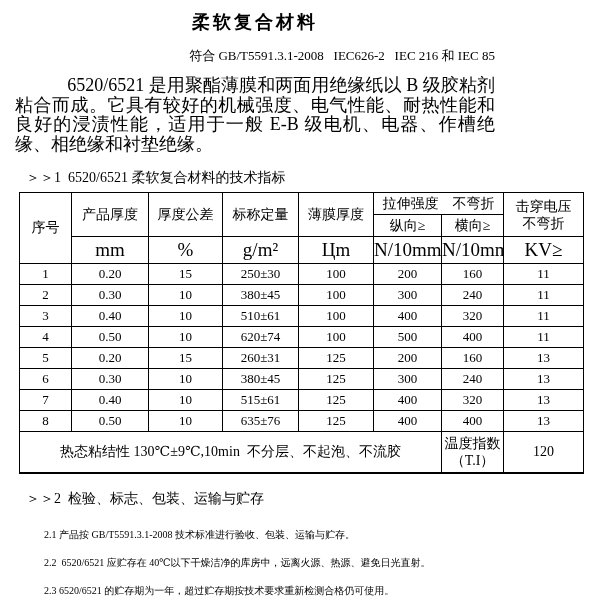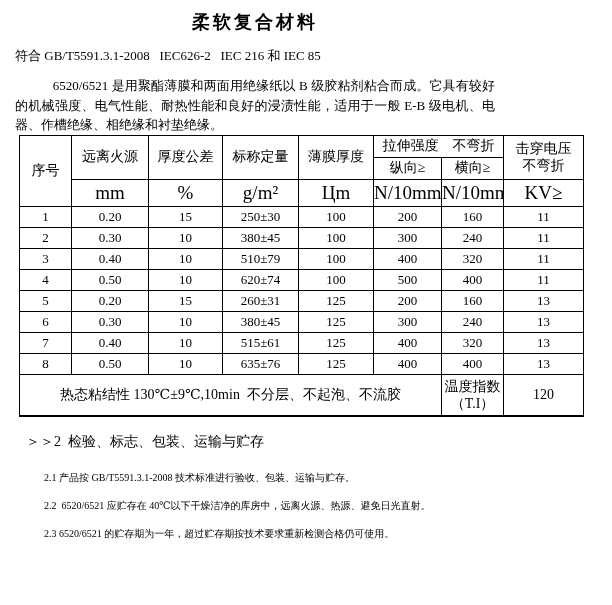--- a/index.html
+++ b/index.html
@@ -8,25 +8,25 @@
     font-family: "Liberation Serif", "DejaVu Serif", serif;
     color: #000;
   }
   .page { width: 510px; height: 605px; box-sizing: border-box; padding: 8px 15px 0 15px; }
 
   .title {
     margin: 2px 0 0 0; text-align: center;
     font-size: 18px; font-weight: bold; letter-spacing: 3px;
   }
   .subtitle {
-    margin: 13px 0 0 0; text-align: left;
+    margin: 13px 0 0 0; text-align: right;
     font-size: 13px; white-space: pre-wrap;
   }
   .intro {
-    margin: 11px 0 0 0; font-size: 13px; line-height: 19.5px;
+    margin: 11px 0 0 0; font-size: 18px; line-height: 19.5px;
     text-indent: 2.9em; text-align: justify;
   }
   .sec-heading {
     margin: 15px 0 5px 11px; font-size: 14px; white-space: pre-wrap;
   }
   .sec-heading.s2 { margin-top: 16px; margin-bottom: 16px; }
 
   table.spec {
     margin-left: 4px; width: 564px;
     border-collapse: collapse; table-layout: fixed;
@@ -52,36 +52,37 @@
 <body>
 
 <div class="page">
 
   <h1 class="title">柔软复合材料</h1>
 
   <p class="subtitle">符合 GB/T5591.3.1-2008   IEC626-2   IEC 216 和 IEC 85</p>
 
   <p class="intro">6520/6521 是用聚酯薄膜和两面用绝缘纸以 B 级胶粘剂粘合而成。它具有较好的机械强度、电气性能、耐热性能和良好的浸渍性能，适用于一般 E-B 级电机、电器、作槽绝缘、相绝缘和衬垫绝缘。</p>
 
+  <p class="sec-heading">＞＞1  6520/6521 柔软复合材料的技术指标</p>
 
   <table class="spec">
     <colgroup>
       <col style="width:52px">
         <col style="width:77px">
         <col style="width:74px">
         <col style="width:76px">
       <col style="width:75px">
         <col style="width:68px">
         <col style="width:62px">
         <col style="width:80px">
     </colgroup>
     <tbody>
       <tr class="hrow">
         <td rowspan="3">序号</td>
-        <td rowspan="2">远离火源</td>
+        <td rowspan="2">产品厚度</td>
         <td rowspan="2">厚度公差</td>
         <td rowspan="2">标称定量</td>
         <td rowspan="2">薄膜厚度</td>
         <td colspan="2">拉伸强度　不弯折</td>
         <td rowspan="2" class="pre">击穿电压
 不弯折</td>
       </tr>
       <tr class="hrow">
         <td>纵向≥</td>
         <td>横向≥</td>
@@ -113,21 +114,21 @@
         <td>380±45</td>
         <td>100</td>
         <td>300</td>
         <td>240</td>
         <td>11</td>
       </tr>
       <tr class="drow">
         <td>3</td>
         <td>0.40</td>
         <td>10</td>
-        <td>510±79</td>
+        <td>510±61</td>
         <td>100</td>
         <td>400</td>
         <td>320</td>
         <td>11</td>
       </tr>
       <tr class="drow">
         <td>4</td>
         <td>0.50</td>
         <td>10</td>
         <td>620±74</td>

